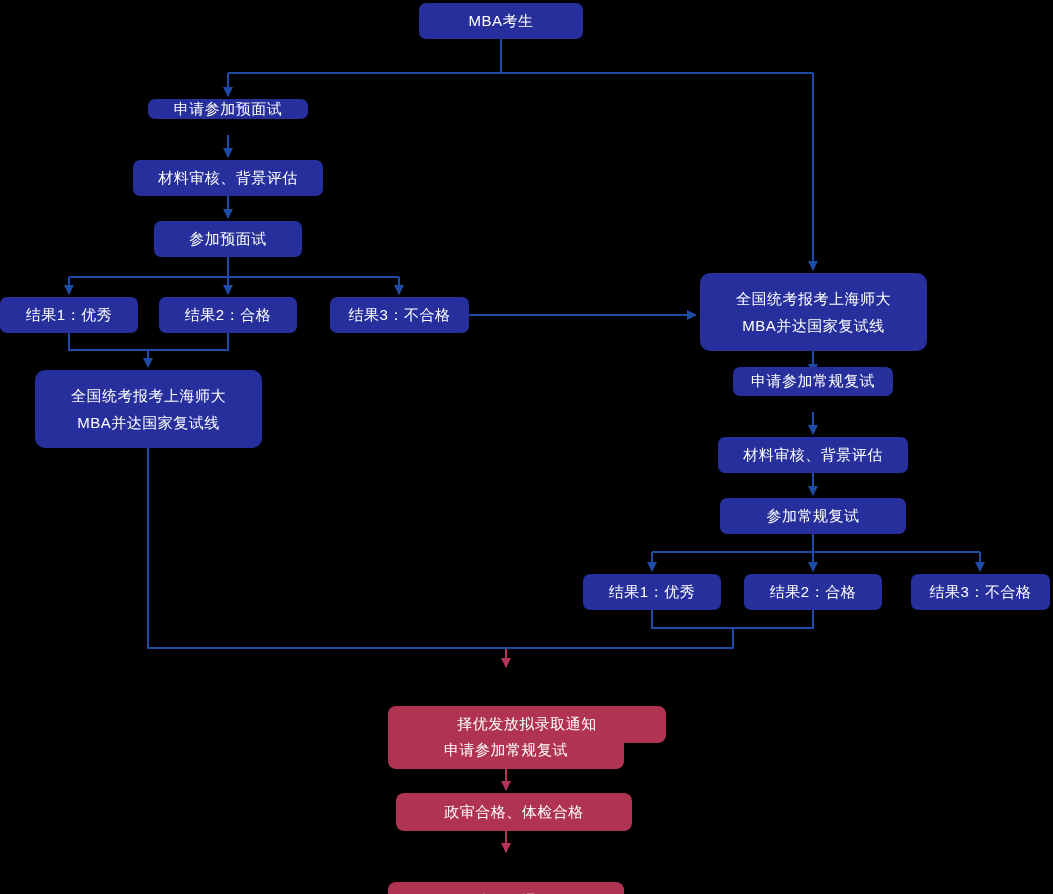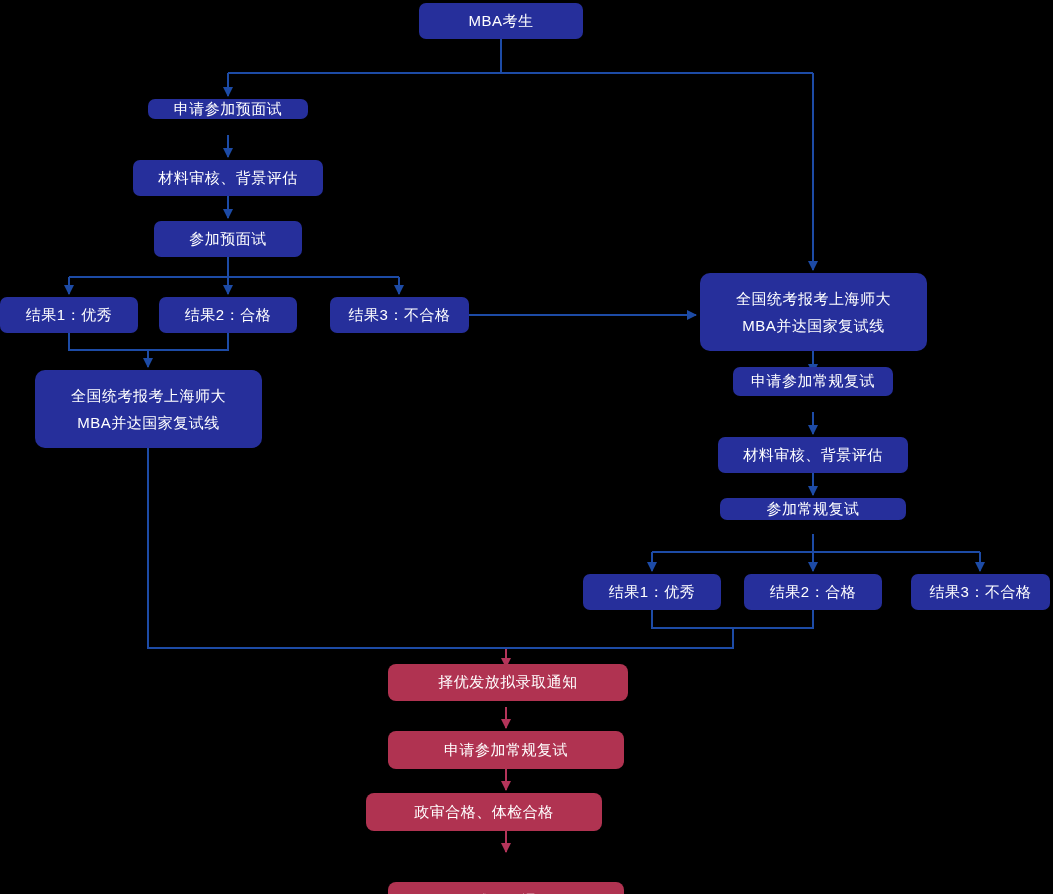--- a/index.html
+++ b/index.html
@@ -99,29 +99,29 @@
 
   <div class="node blue big" style="left:700px;top:273px;width:227px;height:78px;">
     <span>全国统考报考上海师大</span>
     <span>MBA并达国家复试线</span>
   </div>
 
   <div class="node blue" style="left:733px;top:367px;width:160px;height:29px;">申请参加常规复试</div>
 
   <div class="node blue" style="left:718px;top:437px;width:190px;height:36px;">材料审核、背景评估</div>
 
-  <div class="node blue" style="left:720px;top:498px;width:186px;height:22px;">参加常规复试</div>
+  <div class="node blue" style="left:720px;top:498px;width:186px;height:36px;">参加常规复试</div>
 
   <div class="node blue" style="left:583px;top:574px;width:138px;height:36px;">结果1：优秀</div>
 
   <div class="node blue" style="left:744px;top:574px;width:138px;height:36px;">结果2：合格</div>
 
   <div class="node blue" style="left:911px;top:574px;width:139px;height:36px;">结果3：不合格</div>
 
-  <div class="node red" style="left:388px;top:664px;width:240px;height:37px;">择优发放拟录取通知</div>
+  <div class="node red" style="left:388px;top:706px;width:278px;height:37px;">择优发放拟录取通知</div>
 
   <div class="node red" style="left:388px;top:731px;width:236px;height:38px;">申请参加常规复试</div>
 
-  <div class="node red" style="left:366px;top:793px;width:236px;height:38px;">政审合格、体检合格</div>
+  <div class="node red" style="left:396px;top:793px;width:236px;height:38px;">政审合格、体检合格</div>
 
   <div class="node red" style="left:388px;top:882px;width:236px;height:38px;">正式录取通知</div>
 
 </div>
 
 </body></html>

